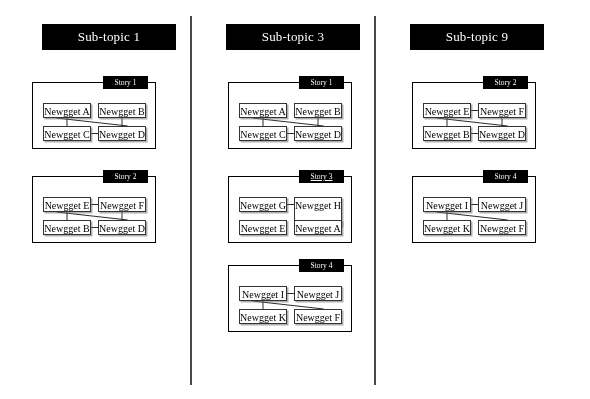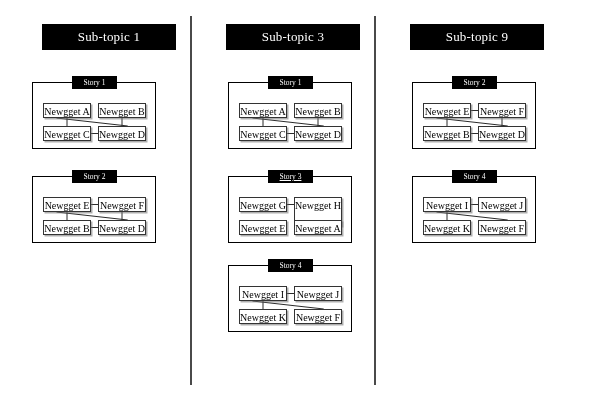--- a/index.html
+++ b/index.html
@@ -59,20 +59,21 @@
     position: absolute;
     background: #000000;
     color: #ffffff;
     font-size: 7.5px;
     text-align: center;
     line-height: 13px;
     height: 13px;
     white-space: nowrap;
     overflow: hidden;
     z-index: 3;
+    margin-left: 31px;
   }
 
   
   .nugget {
     position: absolute;
     border: 1px solid #333333;
     background: #ffffff;
     box-shadow: 1.5px 1.5px 0 0 rgba(110,110,110,0.55);
     font-size: 10px;
     text-align: center;

